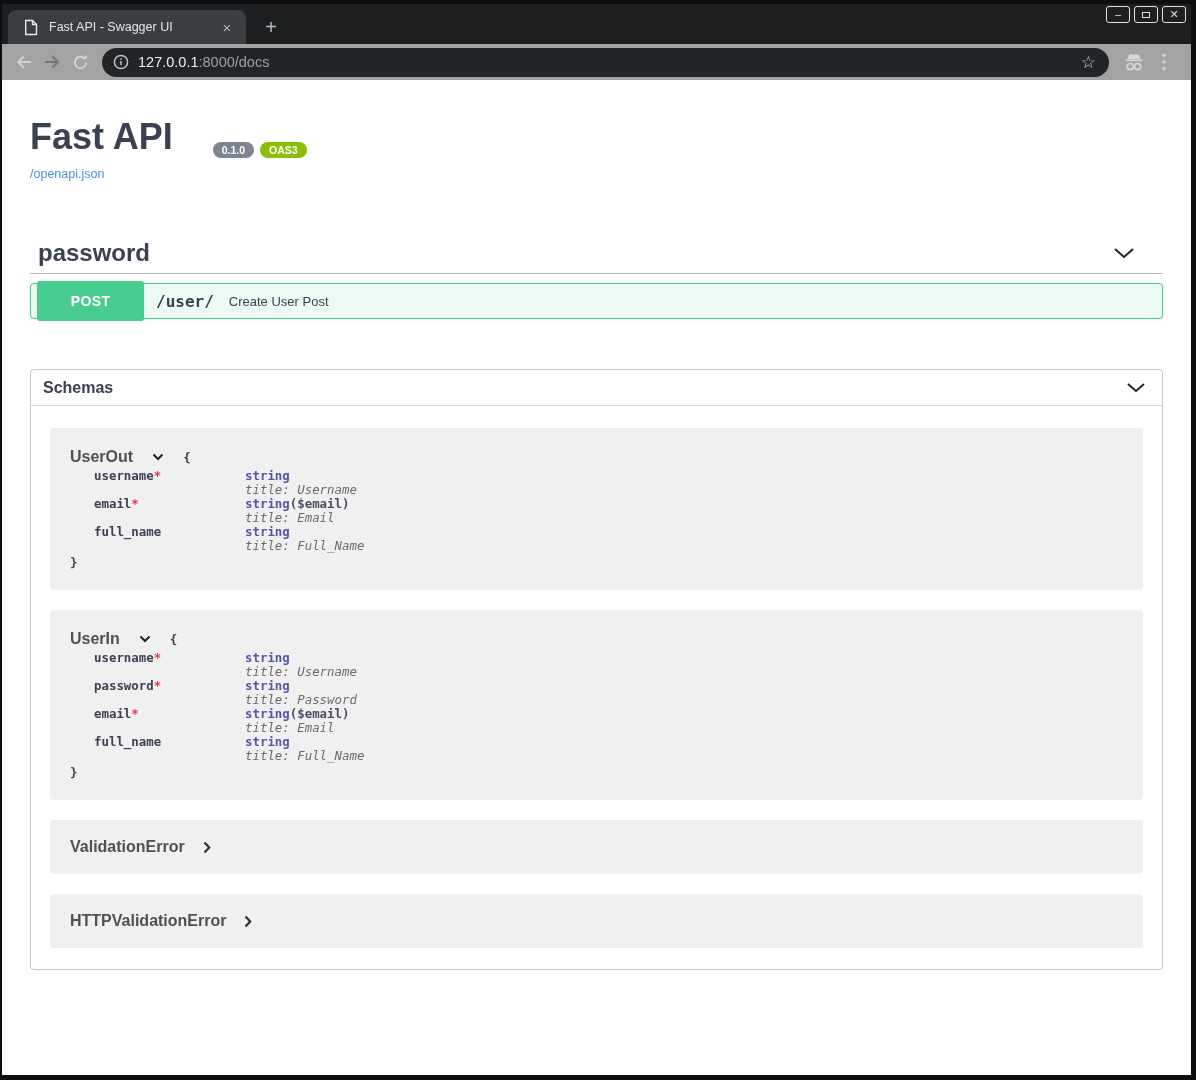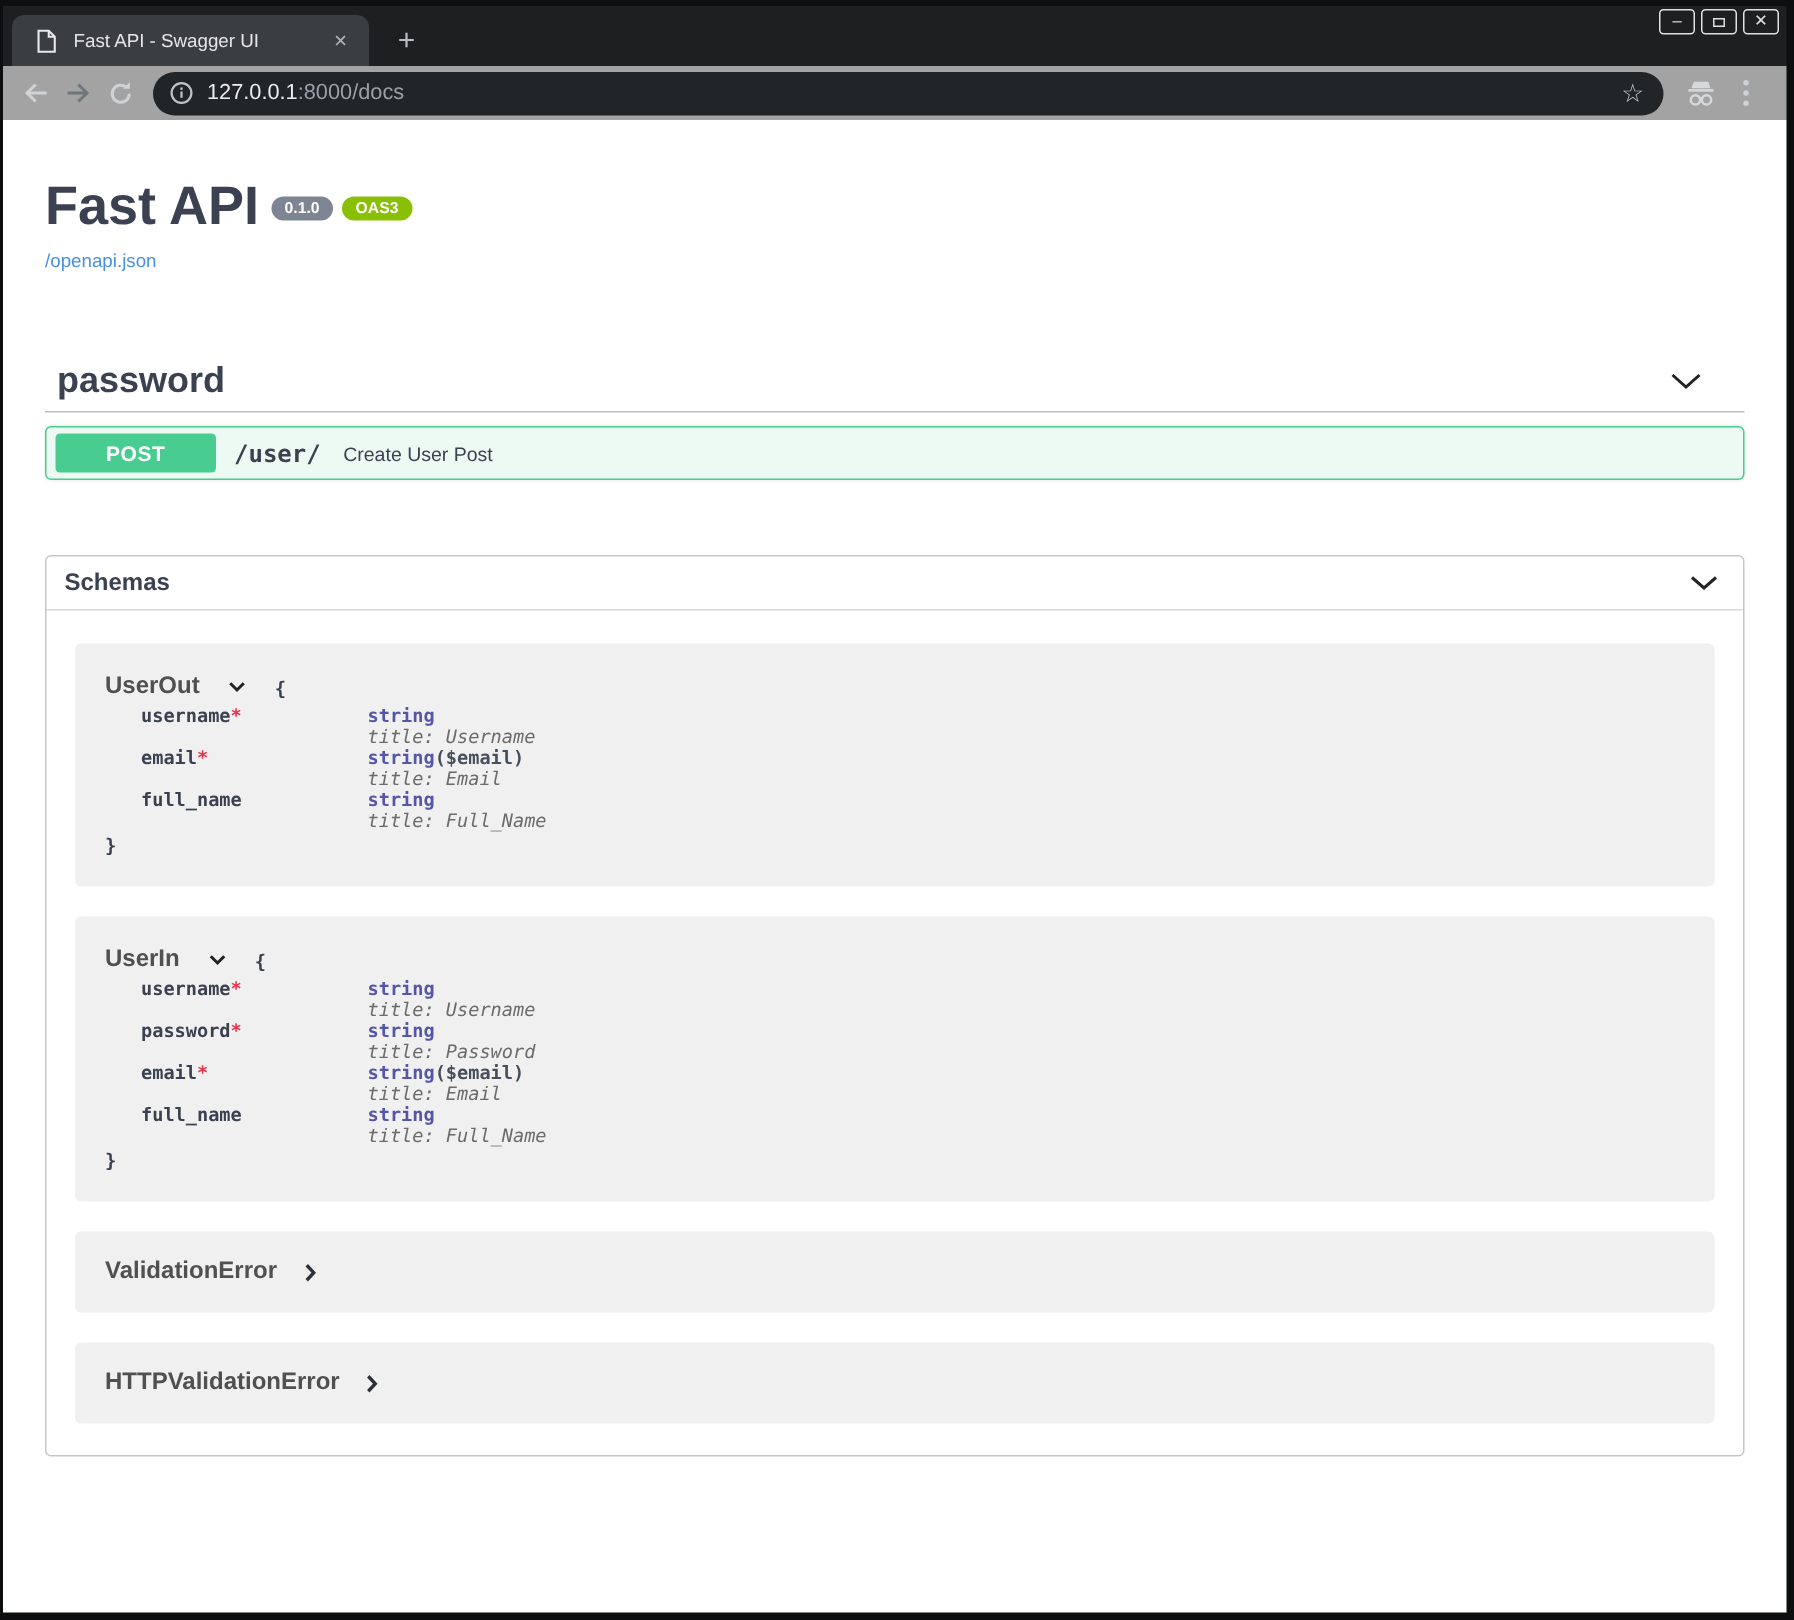--- a/index.html
+++ b/index.html
@@ -31,36 +31,36 @@
   .url .host { color:#eceef0; }
   .url .rest { color:#9aa0a6; }
   .omni-star { color:#c6cbd0; font-size:17px; padding:0 3px; }
   .tool-icon { width:30px; height:28px; display:flex; align-items:center; justify-content:center; flex:none; }
   .menu-dots { color:#cfd3d6; }
 
   
   .page { flex:1; background:#fff; overflow:hidden; padding:0 28px; color:#3b4151; }
 
   .info { padding-top:36px; }
-  .api-title { font-size:36px; font-weight:bold; color:#3b4151; display:flex; align-items:center; }
+  .api-title { font-size:36px; font-weight:bold; color:#3b4151; display:flex; align-items:flex-end;gap:32px; }
   .badges { display:flex; gap:6px; margin:4px 0 0 8px; }
   .badge { font-size:10.5px; font-weight:bold; color:#fff; border-radius:57px; padding:3px 9px; line-height:1; }
   .badge.version { background:#7d8492; }
   .badge.oas { background:#89bf04; }
   .spec-link { display:inline-block; margin-top:9px; font-size:12.5px; color:#4990e2; text-decoration:none; }
 
   .tag-section { margin-top:51px; }
   .tag-header { display:flex; align-items:center; justify-content:space-between; padding:6px 6px 6px 8px; }
   .tag-name { font-size:24px; font-weight:600; color:#3b4151; }
   .tag-divider { border-bottom:1px solid rgba(59,65,81,.35); }
 
   .opblock { margin-top:9px; height:36px; border:1px solid #49cc90; background:#edfaf3; border-radius:4px;
              display:flex; align-items:center; padding:0 5px 0 6px;
              box-shadow:0 0 3px rgba(0,0,0,.12); }
-  .method-badge { width:107px; height:26px; background:#49cc90; border-radius:3px; color:#fff;
+  .method-badge { width:107px; height:40px; background:#49cc90; border-radius:3px; color:#fff;
                   font-size:14px; font-weight:bold; display:flex; align-items:center; justify-content:center;
                   letter-spacing:.4px; flex:none; }
   .op-path { font-family:"DejaVu Sans Mono", monospace; font-size:16px; font-weight:600; margin-left:12px; color:#3b4151; }
   .op-summary { font-size:13px; margin-left:15px; color:#3b4151; }
 
   .schemas { margin-top:50px; border:1px solid rgba(59,65,81,.3); border-radius:4px; }
   .schemas-header { height:36px; display:flex; align-items:center; justify-content:space-between;
                     padding:0 16px 0 12px; border-bottom:1px solid rgba(59,65,81,.2); }
   .schemas-title { font-size:16px; font-weight:bold; color:#3b4151; }
   .schemas-body { padding:22px 19px 21px 19px; }

